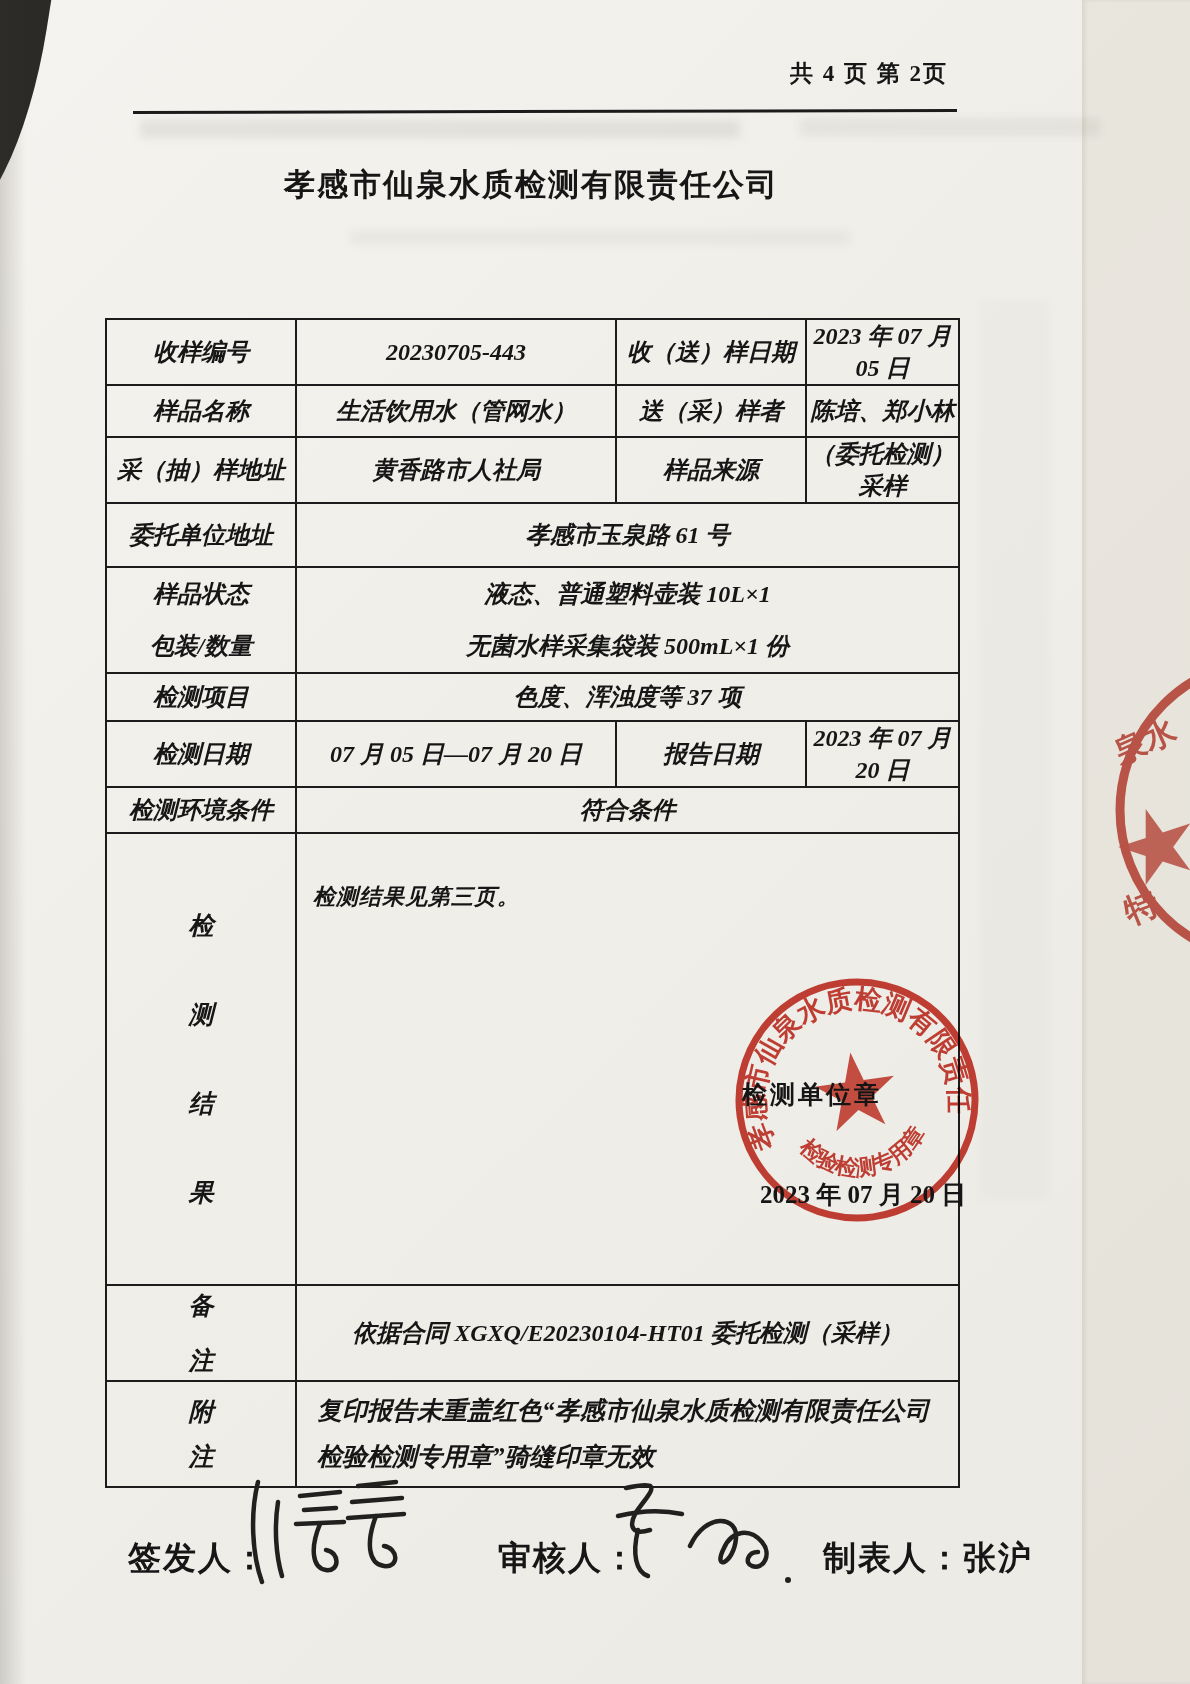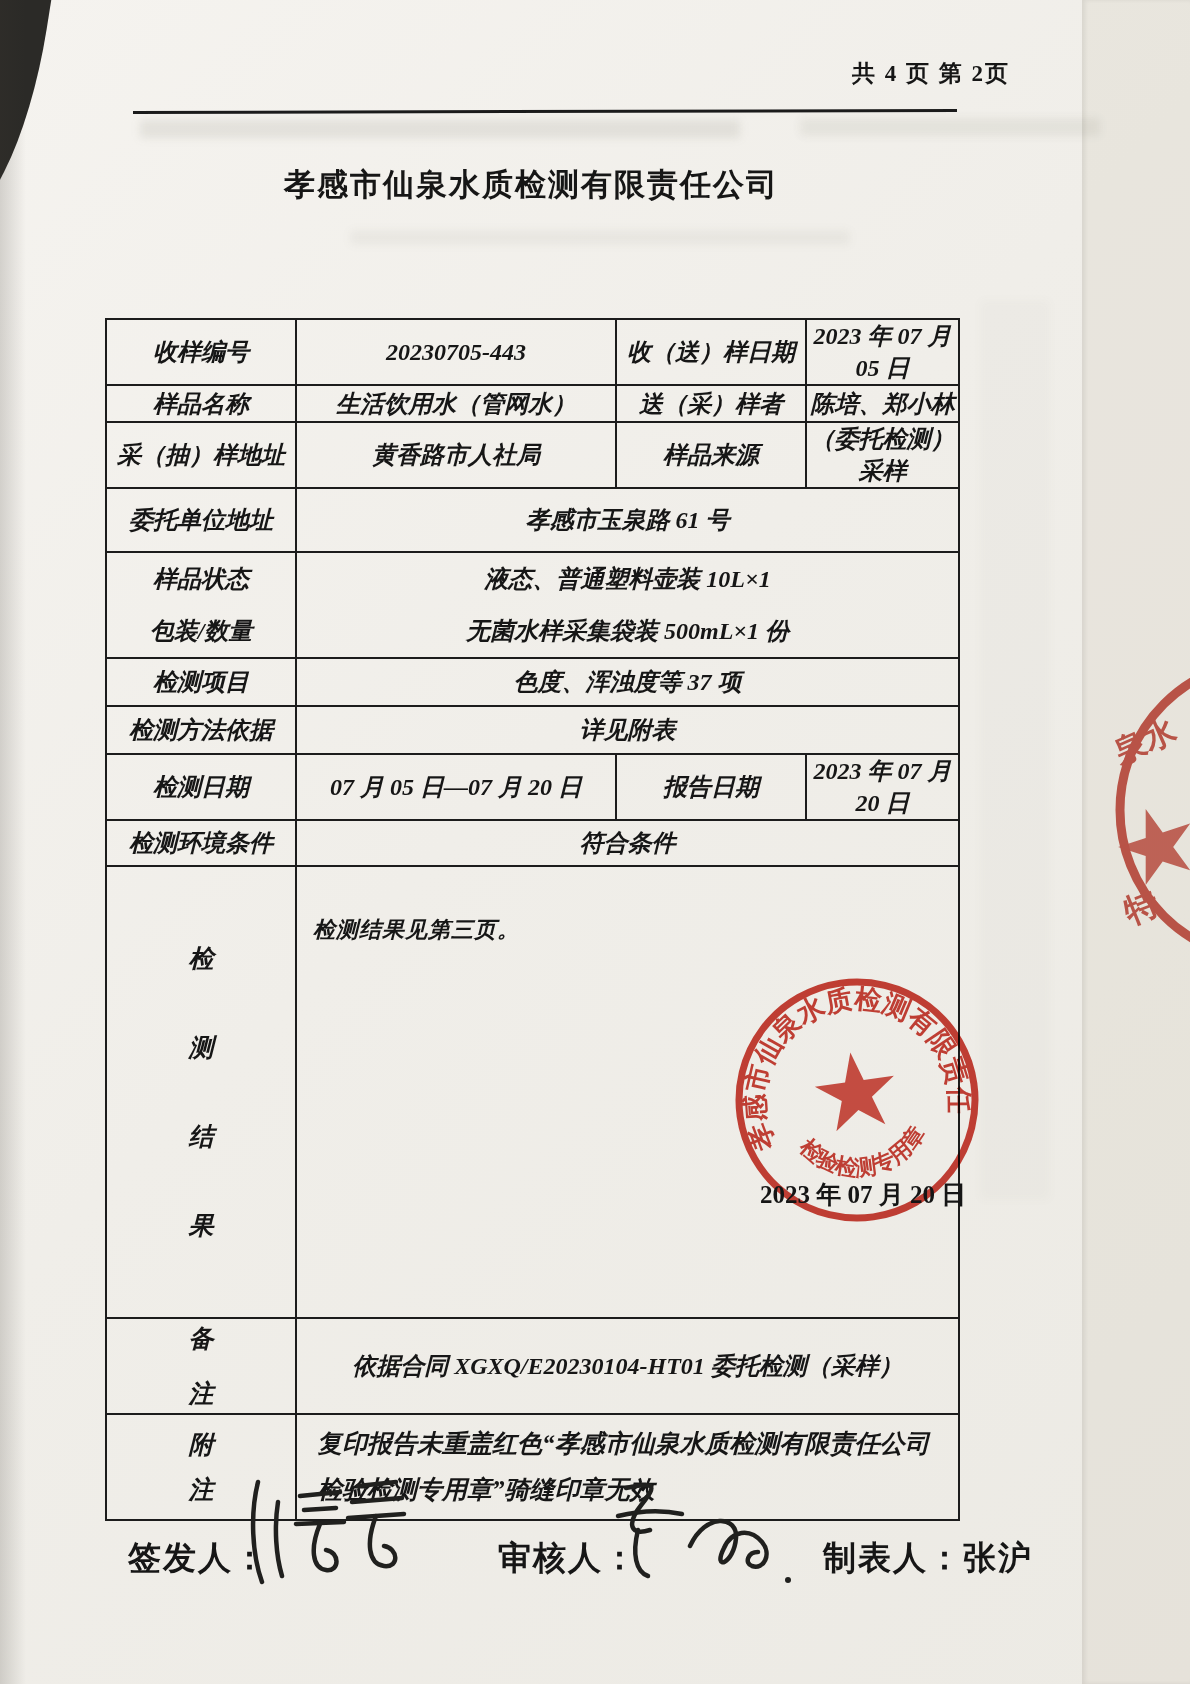--- a/index.html
+++ b/index.html
@@ -26,21 +26,21 @@
     background:rgba(214,208,196,0.30);
     box-shadow:inset 3px 0 4px rgba(0,0,0,0.07);
   }
   .ghost{
     position:absolute;background:rgba(110,104,92,0.12);
     filter:blur(4px);border-radius:3px;
   }
   
   .page-info{
     position:absolute;left:790px;top:58px;width:220px;
-    font-size:23px;font-weight:700;text-align:right;letter-spacing:2px;
+    font-size:23px;font-weight:700;text-align:left;letter-spacing:2px;
   }
   .header-rule{
     position:absolute;left:133px;top:110px;width:824px;height:3px;
     background:#1b1b1b;transform:rotate(-0.15deg);
   }
   .company-title{
     position:absolute;left:105px;top:164px;width:853px;
     text-align:center;font-size:31px;font-weight:700;letter-spacing:2px;
   }
   .report-title{
@@ -51,21 +51,21 @@
   table.doc{
     position:absolute;left:105px;top:318px;width:853px;
     border-collapse:collapse;table-layout:fixed;font-style:italic;
   }
   table.doc td{
     border:2.5px solid #1c1c1c;
     font-size:24px;font-weight:700;
     text-align:center;vertical-align:middle;
     padding:0;overflow:visible;
   }
-  tr.h48{height:37px}tr.h64{height:64px}tr.h106{height:106px}
+  tr.h48{height:52px}tr.h64{height:64px}tr.h106{height:106px}
   tr.h56{height:48px}tr.h60{height:60px}tr.h46{height:46px}
   tr.h452{height:452px}tr.h96{height:96px}tr.h92{height:92px}
   .two-line div{line-height:52px;}
   td.vlabel{vertical-align:middle;}
   .vstack{display:flex;flex-direction:column;justify-content:space-between;align-items:center;height:300px;margin:auto;}
   .vstack span{font-size:25px;font-weight:700;}
   .vstack2{display:flex;flex-direction:column;justify-content:center;gap:22px;align-items:center;}
   .vstack2 span{font-size:25px;font-weight:700;}
   td.result-cell{position:relative;vertical-align:top;text-align:left;}
   .result-note{position:absolute;left:16px;top:48px;font-size:22px;font-weight:700;letter-spacing:1px;}
@@ -137,24 +137,20 @@
         <div>包装/数量</div>
       </td>
       <td colspan="3" class="two-line">
         <div>液态、普通塑料壶装 10L×1</div>
         <div>无菌水样采集袋装 500mL×1 份</div>
       </td>
     </tr>
     <tr class="h56">
       <td>检测项目</td>
       <td colspan="3">色度、浑浊度等 37 项</td>
-    </tr>
-    <tr class="h56">
-      <td>检测方法依据</td>
-      <td colspan="3">详见附表</td>
     </tr>
     <tr class="h60">
       <td>检测日期</td>
       <td>07 月 05 日—07 月 20 日</td>
       <td>报告日期</td>
       <td>2023 年 07 月 20 日</td>
     </tr>
     <tr class="h46">
       <td>检测环境条件</td>
       <td colspan="3">符合条件</td>
@@ -204,20 +200,21 @@
       </defs>
       <text font-size="27" font-weight="bold" fill="#c5281c">
         <textPath href="#ringPath" startOffset="0" textLength="405" lengthAdjust="spacing">孝感市仙泉水质检测有限责任公司</textPath>
       </text>
       <text font-size="22" font-weight="bold" fill="#c5281c">
         <textPath href="#bannerPath" startOffset="0" textLength="150" lengthAdjust="spacing">检验检测专用章</textPath>
       </text>
       <polygon transform="translate(0,-6)" points="0,-42 9.4,-12.9 39.9,-13 15.2,4.9 24.7,34 0,16 -24.7,34 -15.2,4.9 -39.9,-13 -9.4,-12.9" fill="#c5281c" opacity="0.92"></polygon>
     </g>
   </svg>
+  <div class="stamp-caption">检测单位章</div>
   <div class="stamp-date">2023 年 07 月 20 日</div>
 
   <svg class="edge-stamp" viewBox="0 0 132 315">
     <circle cx="212" cy="158" r="150" fill="none" stroke="#c0392b" stroke-width="9"></circle>
     <text x="62" y="112" font-size="32" font-weight="bold" fill="#c0392b" transform="rotate(-24 62 112)">泉水</text>
     <polygon transform="translate(100,195) rotate(-18) scale(0.95)" points="0,-42 9.4,-12.9 39.9,-13 15.2,4.9 24.7,34 0,16 -24.7,34 -15.2,4.9 -39.9,-13 -9.4,-12.9" fill="#c0392b" opacity="0.9"></polygon>
     <text x="72" y="272" font-size="34" font-weight="bold" fill="#c0392b" transform="rotate(-22 72 272)">特</text>
   </svg>
 
   <div class="sig-label" style="left:128px;top:1536px">签发人：</div>

